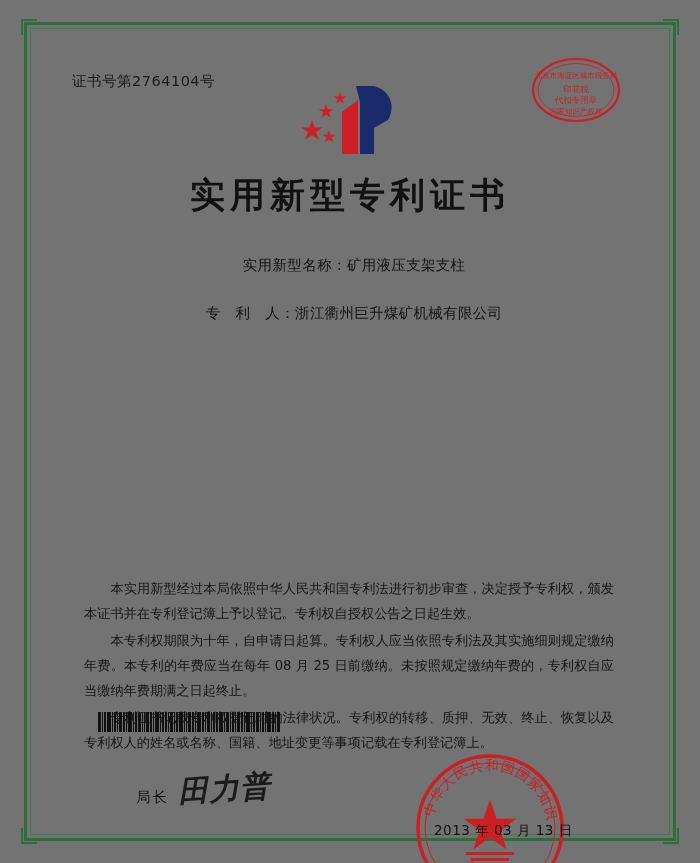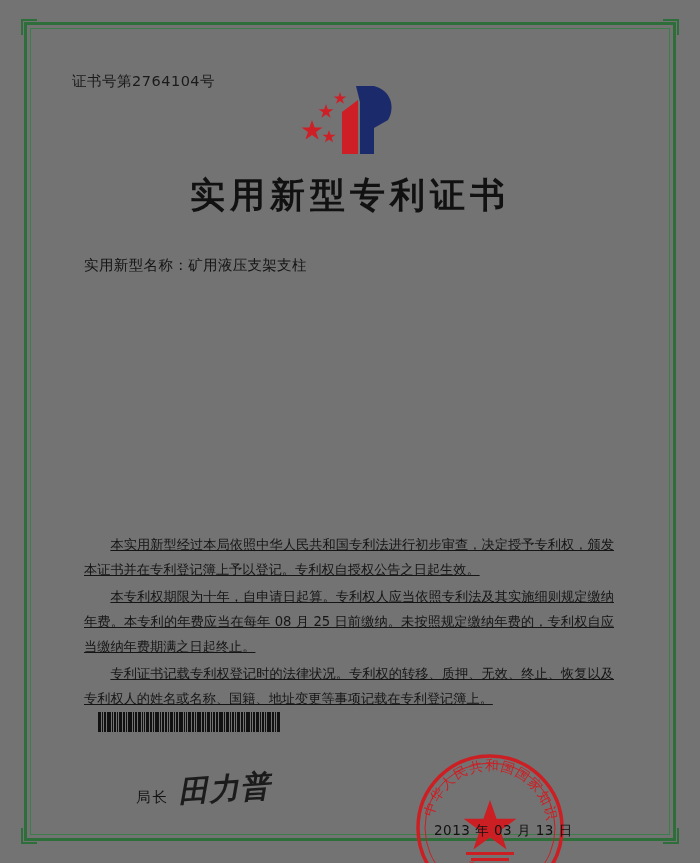--- a/index.html
+++ b/index.html
@@ -90,20 +90,21 @@
     letter-spacing: 5px;
     color: #111111;
   }
 
   
   .fields {
     position: absolute;
     left: 84px;
     top: 256px;
     width: 540px;
+    text-align: center;
   }
   .field-row {
     font-size: 14.5px;
     color: #141414;
     margin-bottom: 29px;
     white-space: nowrap;
     line-height: 1.3;
   }
   .field-label {
     display: inline-block;
@@ -111,27 +112,26 @@
   }
   .field-value {
     display: inline-block;
     letter-spacing: 0.3px;
   }
 
   
   .body-text {
     position: absolute;
     left: 84px;
-    top: 532px;
+    top: 576px;
     width: 530px;
     font-size: 13.2px;
     color: #151515;
     line-height: 1.92;
     text-align: justify;
-    text-decoration: underline;
   }
   .body-text p {
     margin: 0 0 1px 0;
     text-indent: 2em;
   }
 
   
   .barcode {
     position: absolute;
     left: 98px;
@@ -218,26 +218,39 @@
 
       <g fill="#cf1f26">
         <polygon points="16,42 18.6,49.5 26.5,49.5 20,54 22.6,61.5 16,57 9.4,61.5 12,54 5.5,49.5 13.4,49.5"></polygon>
         <polygon points="30,26 31.8,31.3 37.4,31.3 32.8,34.5 34.6,39.8 30,36.6 25.4,39.8 27.2,34.5 22.6,31.3 28.2,31.3"></polygon>
         <polygon points="33,52 34.6,56.7 39.6,56.7 35.5,59.6 37.1,64.3 33,61.4 28.9,64.3 30.5,59.6 26.4,56.7 31.4,56.7"></polygon>
         <polygon points="44,14 45.5,18.5 50.3,18.5 46.4,21.3 47.9,25.8 44,23 40.1,25.8 41.6,21.3 37.7,18.5 42.5,18.5"></polygon>
       </g>
     </svg>
   </div>
 
+  <div class="stamp-top">
+    <svg viewBox="0 0 92 68" width="92" height="68" xmlns="http://www.w3.org/2000/svg">
+      <ellipse cx="46" cy="34" rx="43" ry="31" fill="none" stroke="#cc1f24" stroke-width="2.2"></ellipse>
+      <ellipse cx="46" cy="34" rx="38" ry="26.5" fill="none" stroke="#cc1f24" stroke-width="0.9"></ellipse>
+      <text x="46" y="22" font-size="7.5" fill="#cc1f24" text-anchor="middle" font-family="'DejaVu Sans',sans-serif">北京市海淀区城市税务局</text>
+      <text x="46" y="36" font-size="8.5" fill="#cc1f24" text-anchor="middle" font-family="'DejaVu Sans',sans-serif">印花税</text>
+      <text x="46" y="47" font-size="8.5" fill="#cc1f24" text-anchor="middle" font-family="'DejaVu Sans',sans-serif">代扣专用章</text>
+      <text x="46" y="58" font-size="7.5" fill="#cc1f24" text-anchor="middle" font-family="'DejaVu Sans',sans-serif">国家知识产权局</text>
+    </svg>
+  </div>
 
   <div class="title">实用新型专利证书</div>
 
   <div class="fields">
     <div class="field-row">
       <span class="field-label">实用新型名称：</span><span class="field-value">矿用液压支架支柱</span>
+    </div>
+    <div class="field-row">
+      <span class="field-label">专　利　人：</span><span class="field-value">浙江衢州巨升煤矿机械有限公司</span>
     </div>
   </div>
 
   <div class="body-text">
     <p>本实用新型经过本局依照中华人民共和国专利法进行初步审查，决定授予专利权，颁发本证书并在专利登记簿上予以登记。专利权自授权公告之日起生效。</p>
     <p>本专利权期限为十年，自申请日起算。专利权人应当依照专利法及其实施细则规定缴纳年费。本专利的年费应当在每年 08 月 25 日前缴纳。未按照规定缴纳年费的，专利权自应当缴纳年费期满之日起终止。</p>
     <p>专利证书记载专利权登记时的法律状况。专利权的转移、质押、无效、终止、恢复以及专利权人的姓名或名称、国籍、地址变更等事项记载在专利登记簿上。</p>
   </div>
 
   <div class="barcode">

